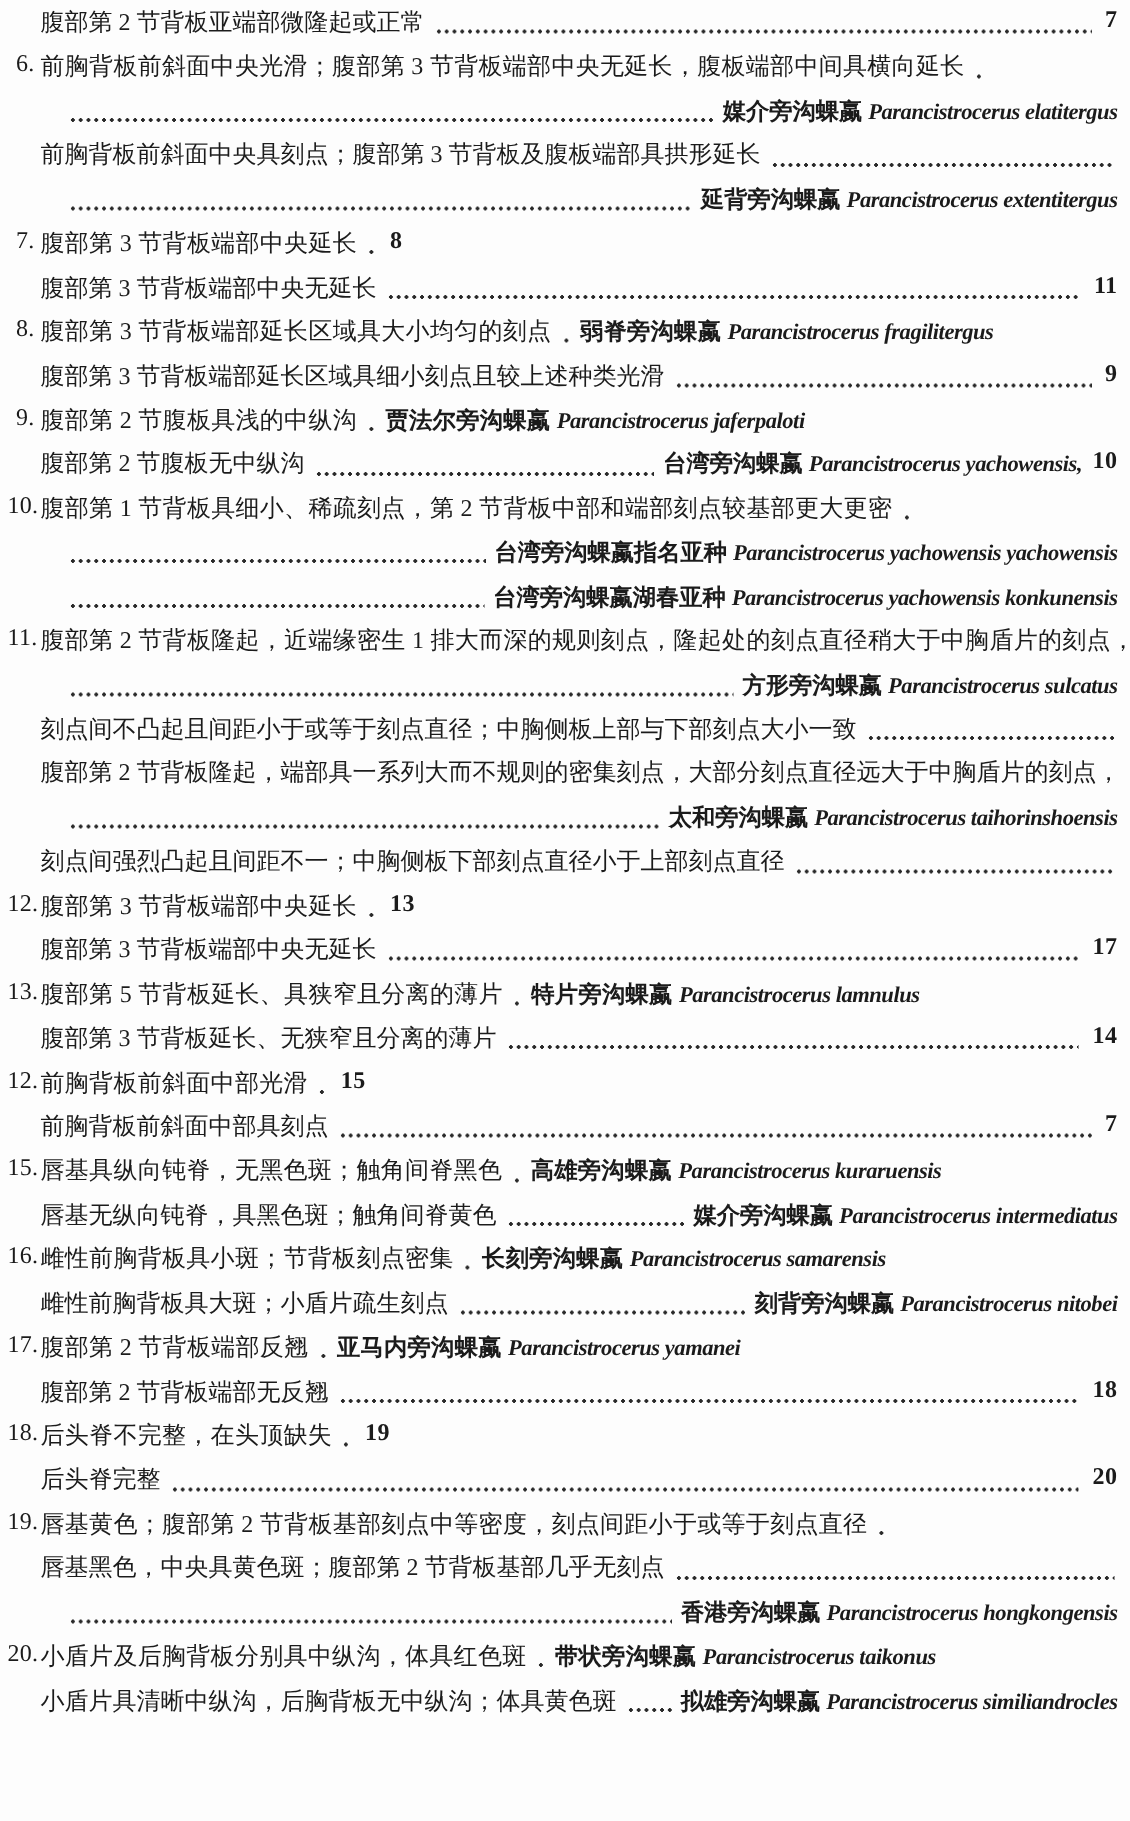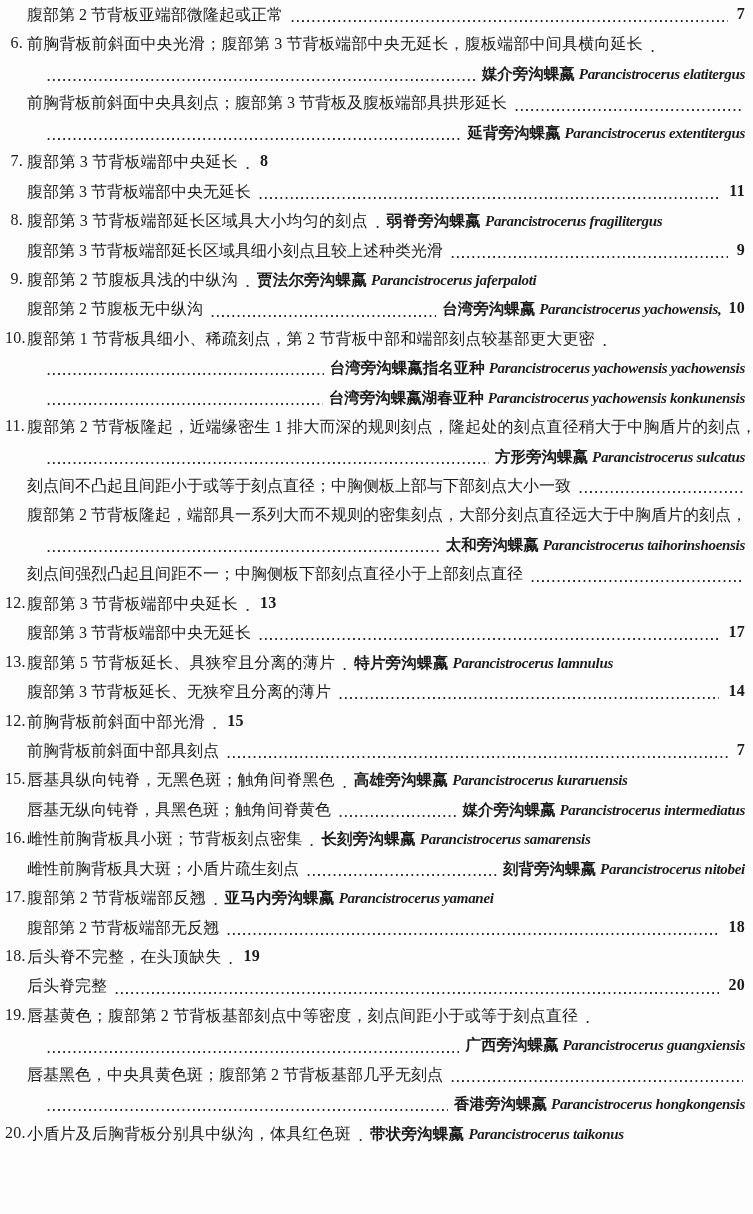--- a/index.html
+++ b/index.html
@@ -267,33 +267,35 @@
         <span class="num"></span>
         <span class="text">后头脊完整</span>
         <span class="leader"></span>
         <span class="ref">20</span>
       </div>
       <div class="line num">
         <span class="num">19.</span>
         <span class="text">唇基黄色；腹部第 2 节背板基部刻点中等密度，刻点间距小于或等于刻点直径</span>
         <span class="leader"></span>
       </div>
-      <div class="line cont">
-        <span class="leader"></span>
-        <span class="species"><span class="cn">广西旁沟蜾蠃</span> <span class="la">Parancistrocerus guangxiensis</span></span>
-      </div>
       <div class="line alt">
         <span class="num"></span>
         <span class="text">唇基黑色，中央具黄色斑；腹部第 2 节背板基部几乎无刻点</span>
         <span class="leader"></span>
       </div>
       <div class="line cont">
         <span class="leader"></span>
         <span class="species"><span class="cn">香港旁沟蜾蠃</span> <span class="la">Parancistrocerus hongkongensis</span></span>
       </div>
       <div class="line num">
         <span class="num">20.</span>
         <span class="text">小盾片及后胸背板分别具中纵沟，体具红色斑</span>
         <span class="leader"></span>
         <span class="species"><span class="cn">带状旁沟蜾蠃</span> <span class="la">Parancistrocerus taikonus</span></span>
+      </div>
+      <div class="line alt">
+        <span class="num"></span>
+        <span class="text">小盾片具清晰中纵沟，后胸背板无中纵沟；体具黄色斑</span>
+        <span class="leader"></span>
+        <span class="species"><span class="cn">拟雄旁沟蜾蠃</span> <span class="la">Parancistrocerus similiandrocles</span></span>
       </div>
     </div>
 </div>
 
 </body></html>

